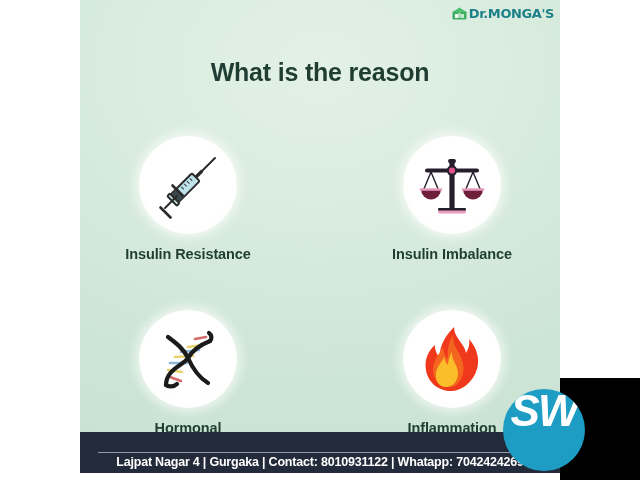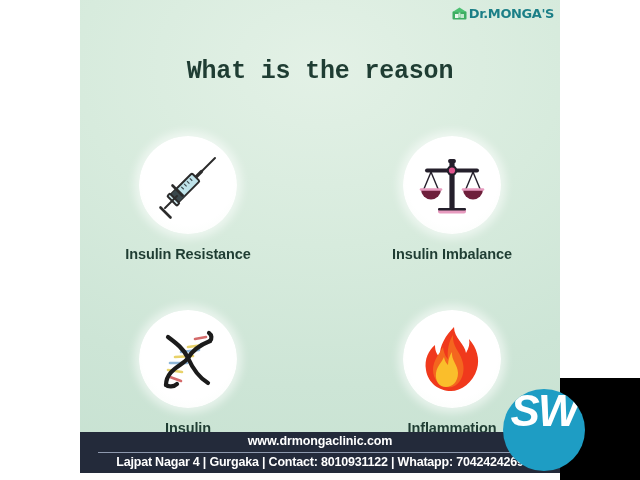--- a/index.html
+++ b/index.html
@@ -79,21 +79,20 @@
     position: absolute;
     left: 0;
     top: 56px;
     width: 480px;
     text-align: center;
     color: #1f3d33;
     font-size: 25px;
     font-weight: bold;
     line-height: 32px;
     letter-spacing: -0.2px;
-    font-family: Liberation Mono, monospace;
   }
   #headline .l1, #headline .l2 { display: block; }
 
   
   #grid {
     position: absolute;
     left: 0;
     top: 136px;
     width: 480px;
     display: grid;
@@ -313,21 +312,21 @@
               <path d="M12 60 C 12 44, 30 40, 34 33 C 38 26, 46 20, 56 16"></path>
               <path d="M14 12 C 22 18, 30 24, 34 33 C 38 42, 44 52, 54 58"></path>
             </g>
 
             <g fill="none" stroke="#1b1b1b" stroke-width="4.2" stroke-linecap="round">
               <path d="M12 60 C 14 62, 20 62, 23 59"></path>
               <path d="M56 16 C 58 14, 58 10, 55 8"></path>
             </g>
           </svg>
         </div>
-        <div class="cell-label">Insulin</div>
+        <div class="cell-label">Hormonal</div>
       </div>
 
       <div class="cell">
         <div class="disc">
           <svg width="62" height="66" viewBox="0 0 62 66">
 
             <path d="M33 1
                      C 33 12, 44 18, 45 27
                      C 48 22, 49 17, 48 13
                      C 56 22, 59 33, 56 43
@@ -354,21 +353,20 @@
                      C 27 34, 29 29, 31 26 Z" fill="#fabe2b"></path>
           </svg>
         </div>
         <div class="cell-label">Inflammation</div>
       </div>
 
     </div>
   </div>
 
   <div id="footer">
-    <div id="footer-site">www.drmongaclinic.com</div>
     <div id="footer-rule"></div>
     <div id="footer-contact">Lajpat Nagar 4 | Gurgaka | Contact: 8010931122 | Whatapp: 7042424269</div>
   </div>
   <div id="footer-strip"></div>
 
   <div id="sw-badge">
     <span id="sw-text">SW</span>
   </div>
 
 </div>

